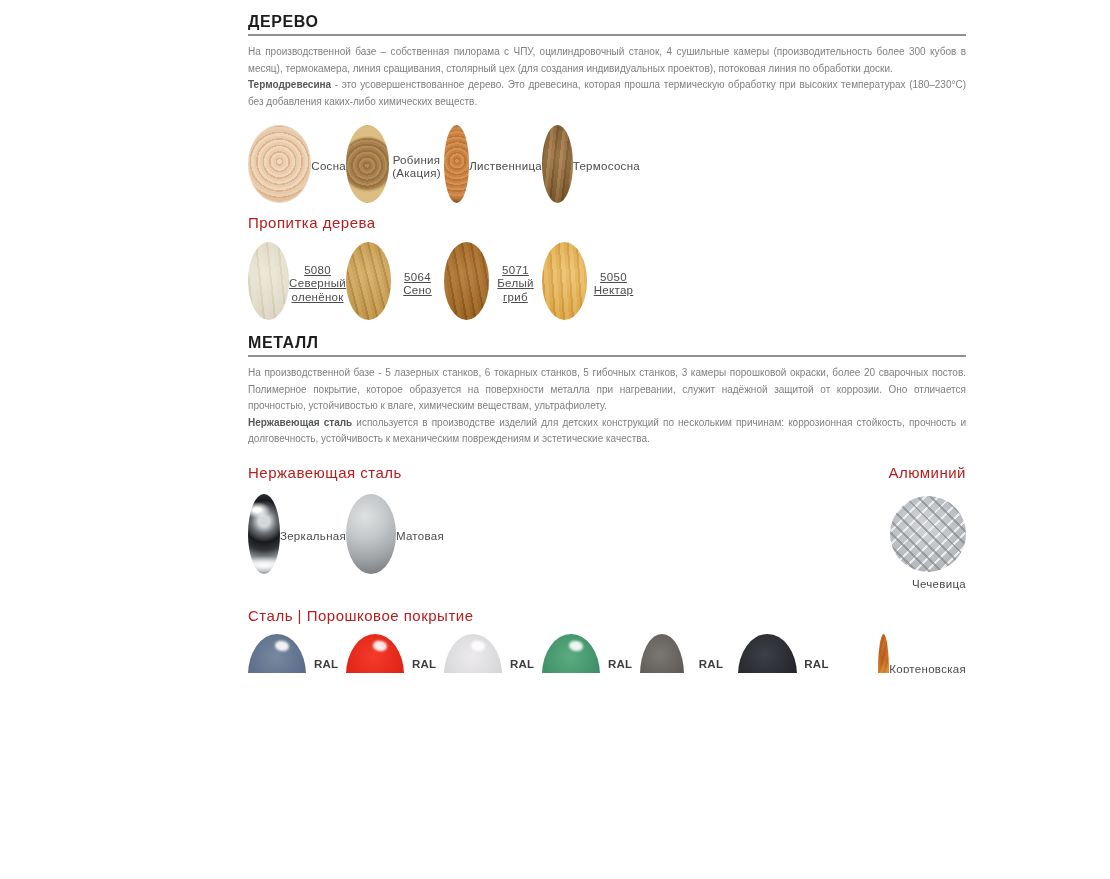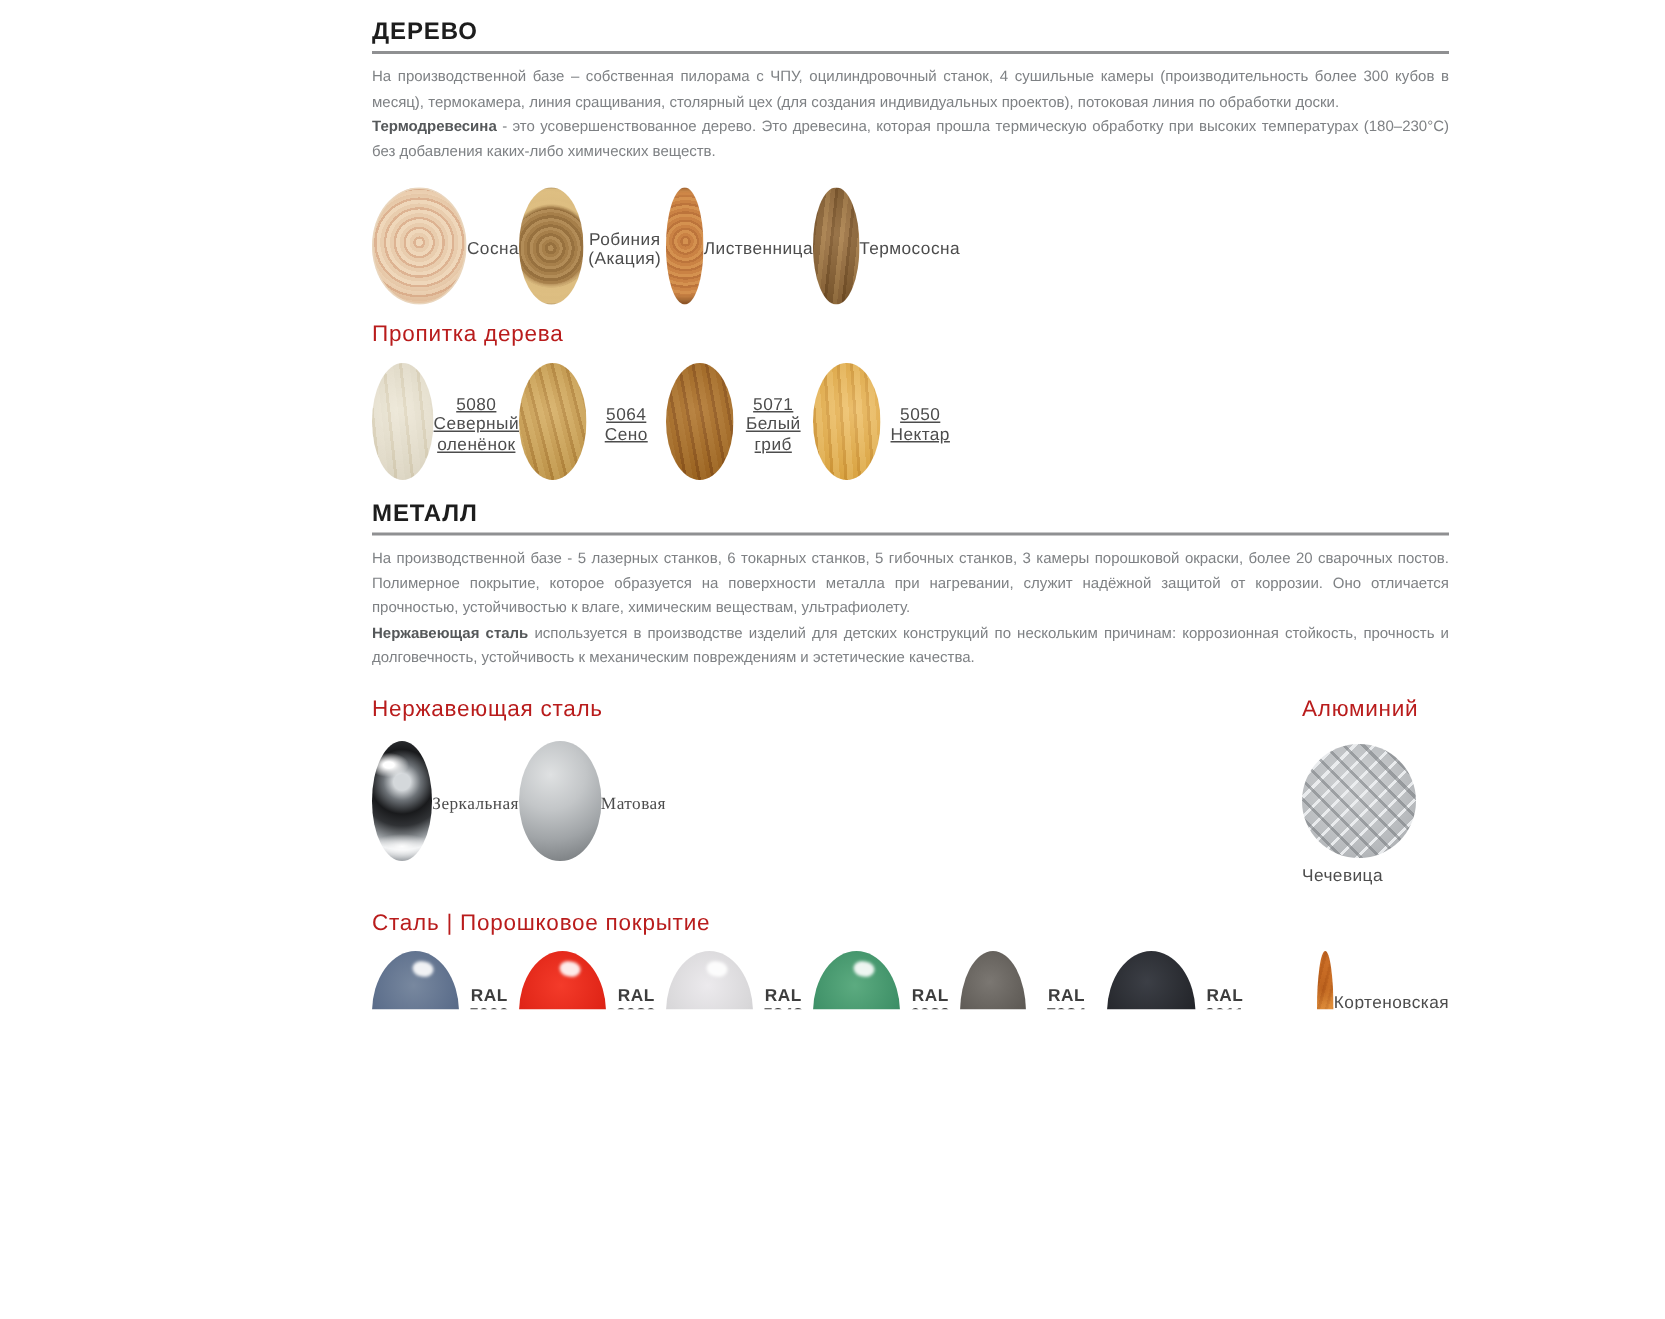--- a/index.html
+++ b/index.html
@@ -79,22 +79,22 @@
       repeating-linear-gradient(105deg, rgba(165,80,20,0.35) 0 2px, rgba(0,0,0,0) 2px 5px),
       radial-gradient(circle at 50% 45%, #e28c34, #cf7228 55%, #b55b1e 100%); }
 
   
   .wood-row { margin-top:15px; }
   .imp-title { margin-top:11px; }
   .imp-row { margin-top:10px; }
   .imp-row .sw-label { width:92px;text-decoration:underline; }
   .metal-title { margin-top:13px; }
   .finish-cols { margin-top:16px; display:flex; justify-content:space-between; align-items:flex-start; }
-  .stainless-col .srow { display:flex; margin-top:12px;font-family:Liberation Serif, serif; }
-  .alum-col { width:98px; display:flex; flex-direction:column; align-items:flex-start; }
+  .stainless-col .srow { display:flex; margin-top:12px; }
+  .alum-col { width:98px; display:flex; flex-direction:column; align-items:flex-end; }
   .alum-col .circle { margin-top:14px; }
   .powder-title { margin-top:16px; }
   .powder-row { margin-top:9px; }
   .powder-row .corten-item { margin-left:auto; width:88px; }
 </style>
 </head>
 <body>
 
 <div class="page">
   <div class="content">

